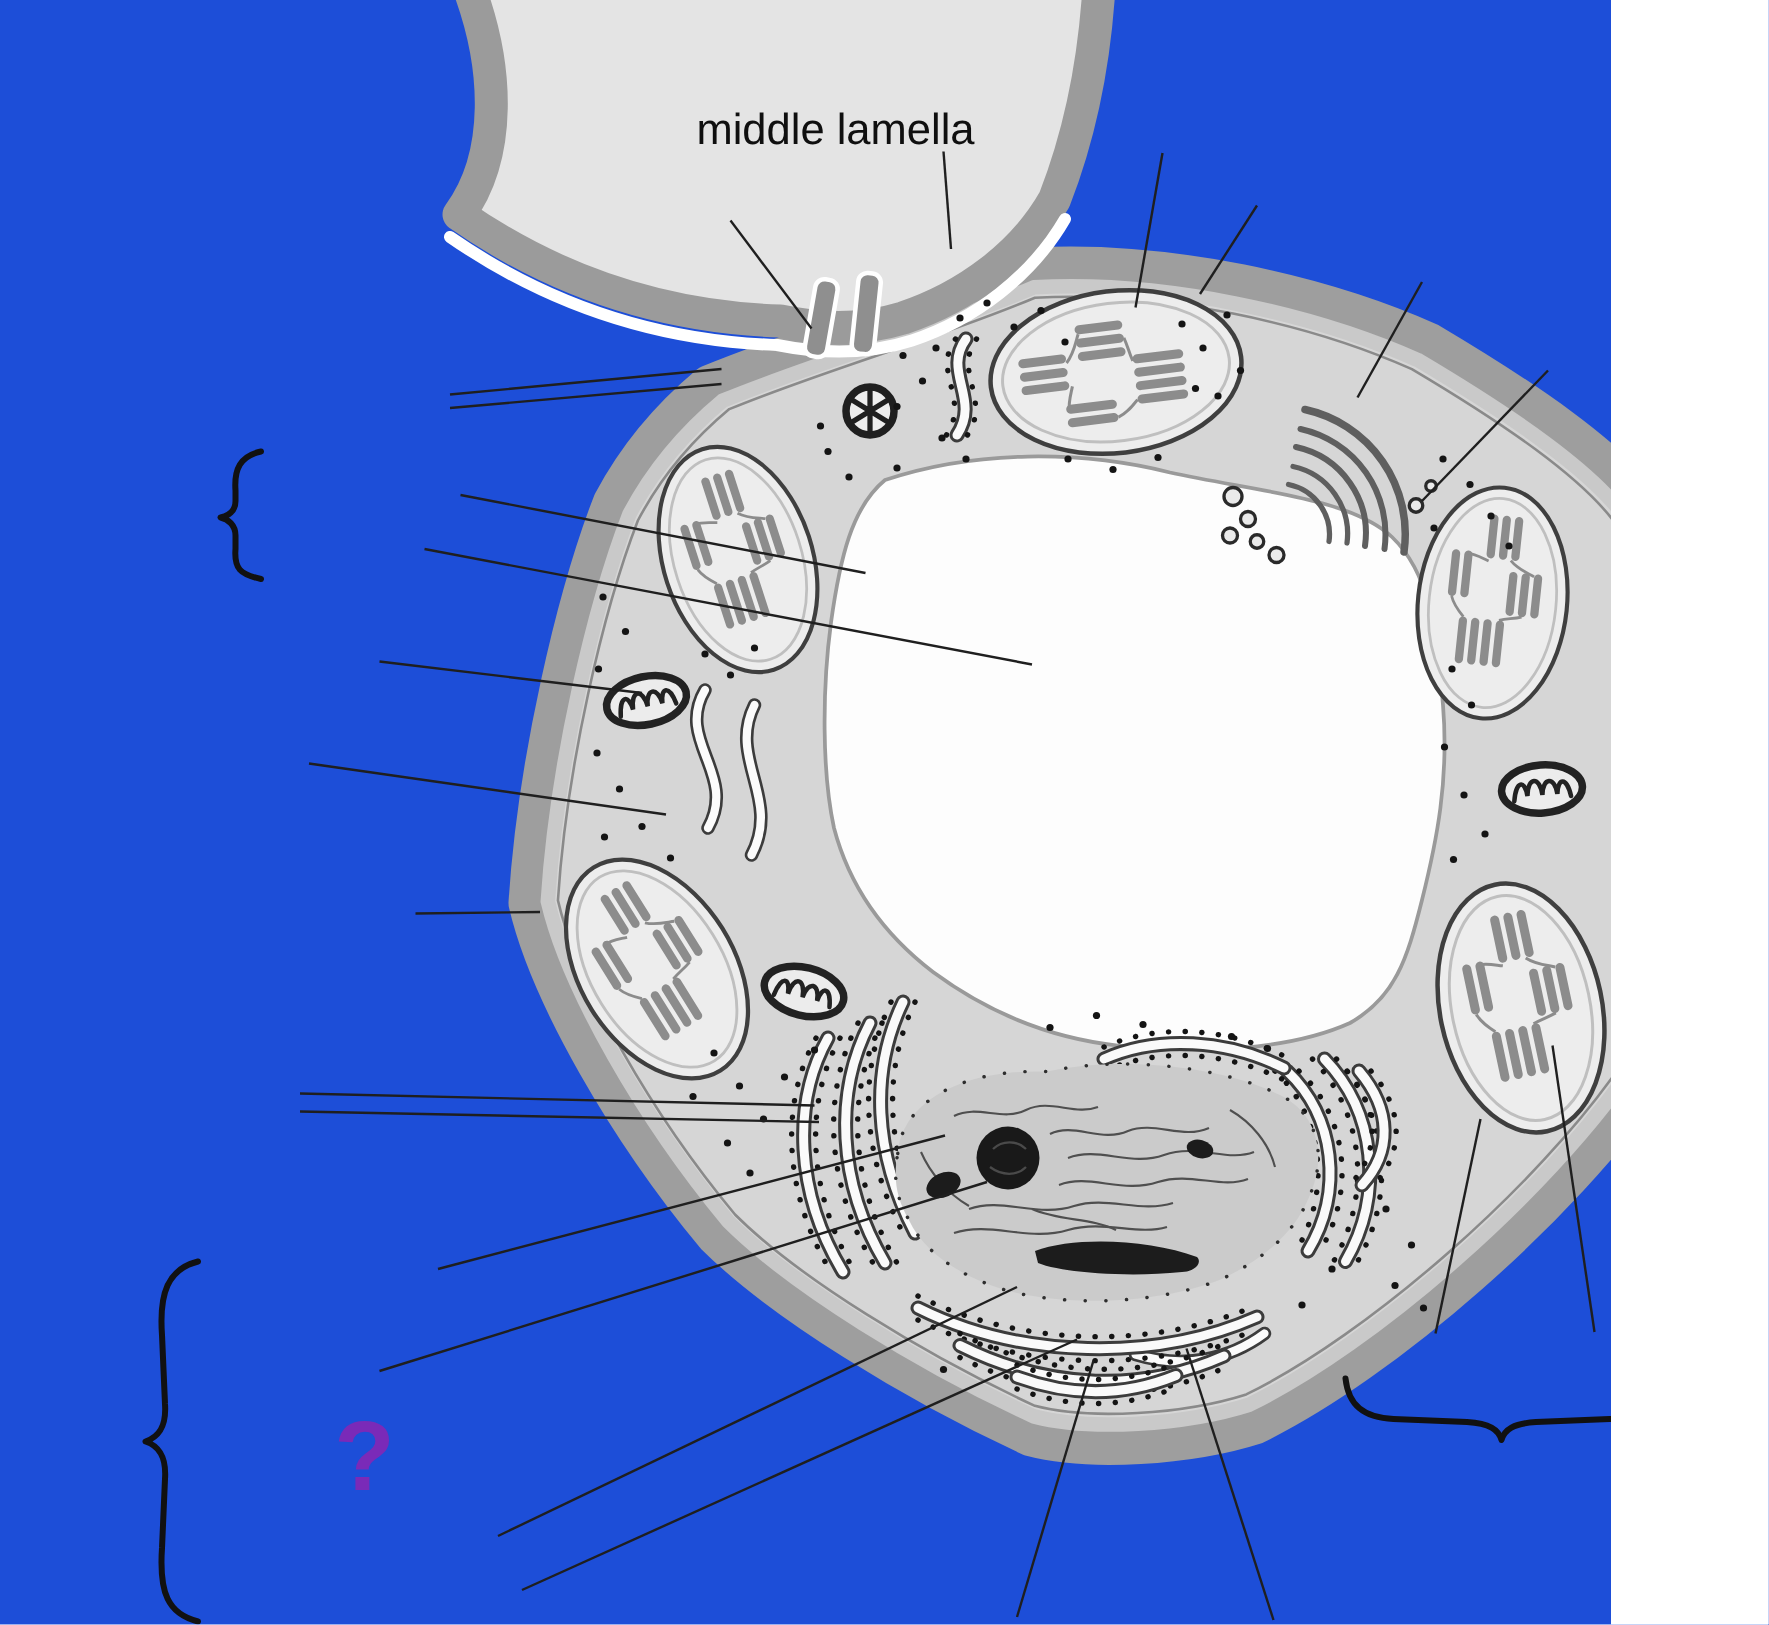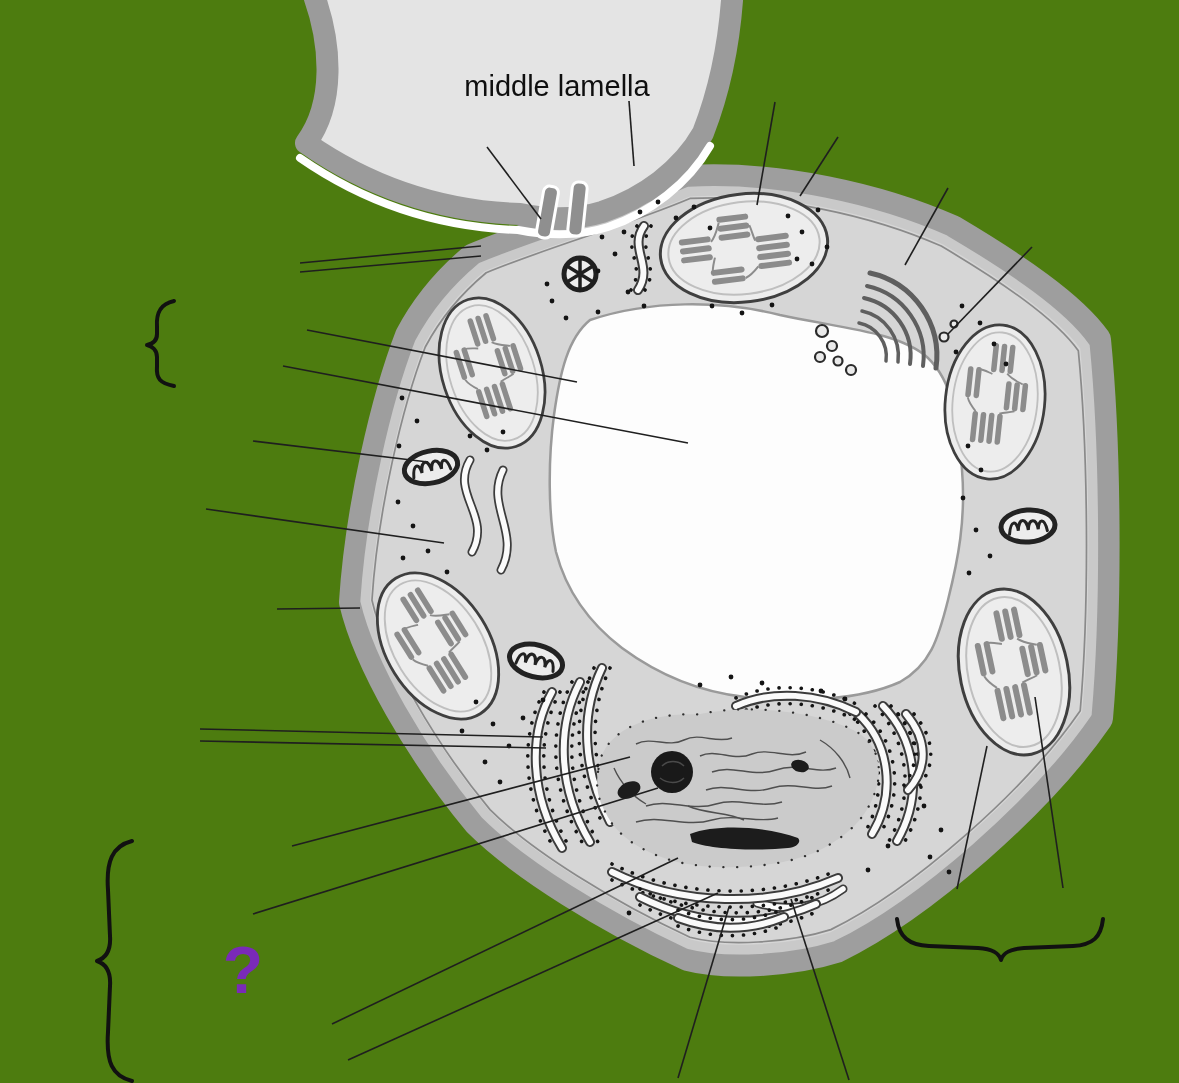--- a/index.html
+++ b/index.html
@@ -1,16 +1,16 @@
 <!DOCTYPE html>
 <html><head>
 <meta charset="utf-8">
 <style>
   html,body{margin:0;padding:0;background:#ffffff;}
-  .canvas{position:relative;width:1179px;height:1083px;background:#4d7c0f;overflow:hidden;}
+  .canvas{position:relative;width:1074px;height:1083px;background:#1d4ed8;overflow:hidden;}
   svg{display:block;}
   text{font-family:"Liberation Sans", sans-serif;}
   .lead{stroke:#1f1f1f;stroke-width:1.6;fill:none;}
   .brace{stroke:#111;stroke-width:4;fill:none;stroke-linecap:round;stroke-linejoin:round;}
   .dot{fill:#141414;}
   .er-out{stroke:#3c3c3c;stroke-width:10;fill:none;stroke-linecap:round;}
   .er-in{stroke:#fafafa;stroke-width:6;fill:none;stroke-linecap:round;}
   .er-dots{stroke:#141414;stroke-width:3.6;fill:none;stroke-linecap:round;stroke-dasharray:0.1 11;}
   .ser-out{stroke:#3c3c3c;stroke-width:9;fill:none;stroke-linecap:round;}
   .ser-in{stroke:#fbfbfb;stroke-width:5.5;fill:none;stroke-linecap:round;}

